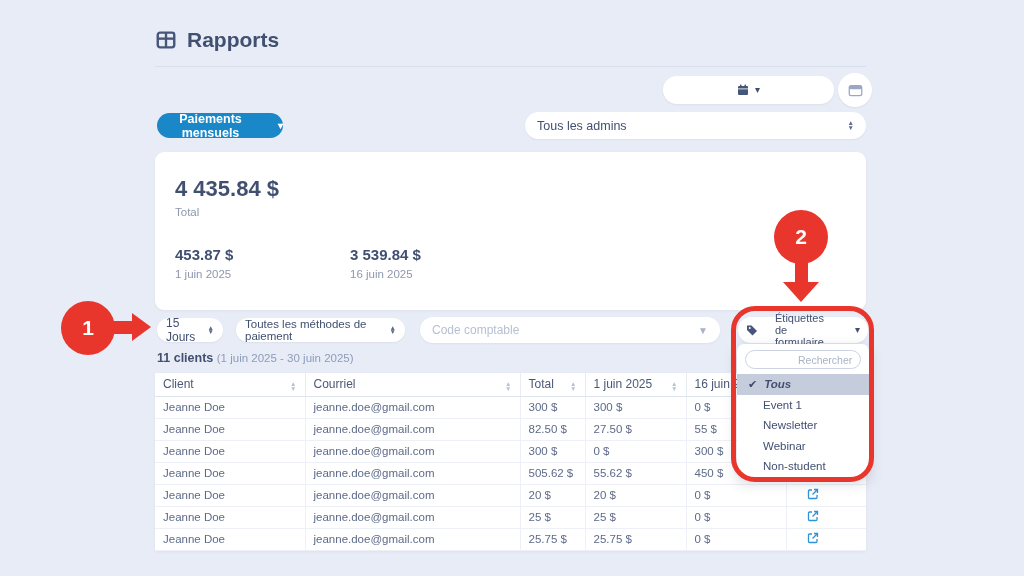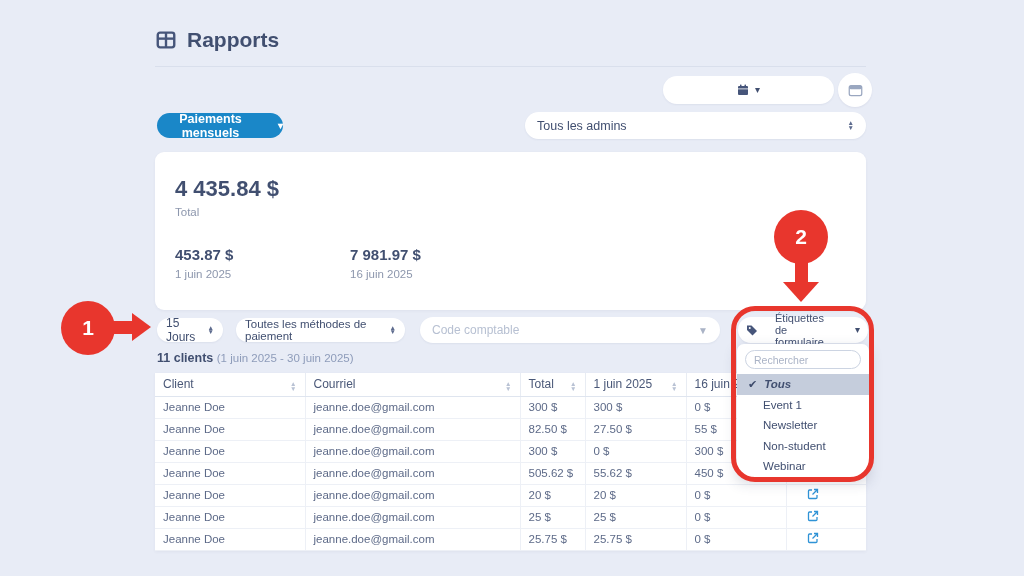--- a/index.html
+++ b/index.html
@@ -70,21 +70,21 @@
   .sort-ic { color:#b9c2d4; }
   .link-cell { text-align:left; padding-left:20px !important; }
   .ext-link { display:inline-block; cursor:pointer; }
 
   
   .tags-panel { left:737px; top:344px; width:132px; height:133px; background:#fff; border-radius:7px;
     box-shadow:0 5px 14px rgba(50,60,90,.22); z-index:40; padding-top:6px; }
   .tags-search-wrap { margin:0 8px 5px 8px; height:19px; border:1px solid #ccd4e2; border-radius:10px;
     display:flex; align-items:center; padding:0 8px; }
   .tags-search { border:none; outline:none; width:100%; font-size:10.5px; color:#414f70; background:transparent;
-    font-family:"Liberation Sans","DejaVu Sans",sans-serif; }
+    font-family:"Liberation Sans","DejaVu Sans",sans-serif;margin-left:44px; }
   .tags-search::placeholder { color:#aab3c6; }
   .tag-option { height:20.5px; display:flex; align-items:center; font-size:11.5px; color:#414f70;
     padding-left:26px; cursor:pointer; }
   .tag-option.selected { background:#c5cddc; font-style:italic; padding-left:11px; gap:7px; font-weight:600; }
   .check { font-size:11px; color:#3c4a6b; }
 
   
   .red-box { left:731px; top:306px; width:143px; height:176px; border:5px solid #e8362d; border-radius:24px;
     z-index:50; pointer-events:none; }
   .step-circle { width:54px; height:54px; border-radius:50%; background:#e8362d; color:#fff;
@@ -146,21 +146,21 @@
       <span>▲</span>
       <span>▼</span>
     </span>
 </div>
 
 <div class="abs summary-card"></div>
 <div class="abs sum-total">4 435.84 $</div>
 <div class="abs sum-total-label">Total</div>
 <div class="abs sum-p1-value">453.87 $</div>
 <div class="abs sum-p1-label">1 juin 2025</div>
-<div class="abs sum-p2-value">7 981.97 $</div>
+<div class="abs sum-p2-value">3 539.84 $</div>
 <div class="abs sum-p2-label">16 juin 2025</div>
 
 <div class="abs pill days-select">
   <span>15 Jours</span>
   <span class="updown">
       <span>▲</span>
       <span>▼</span>
     </span>
 </div>
 <div class="abs pill methods-select">
@@ -334,25 +334,25 @@
     <span class="check">✔</span>
     <span>Tous</span>
   </div>
   <div class="tag-option">
       <span>Event 1</span>
     </div>
   <div class="tag-option">
       <span>Newsletter</span>
     </div>
   <div class="tag-option">
+      <span>Webinar</span>
+    </div>
+  <div class="tag-option">
       <span>Non-student</span>
     </div>
-  <div class="tag-option">
-      <span>Webinar</span>
-    </div>
 </div>
 
 <div class="abs red-box"></div>
 
 <div class="abs step-circle step1-circle">
   <span>1</span>
 </div>
 <div class="abs step1-shaft"></div>
 <div class="abs step1-head"></div>
 

